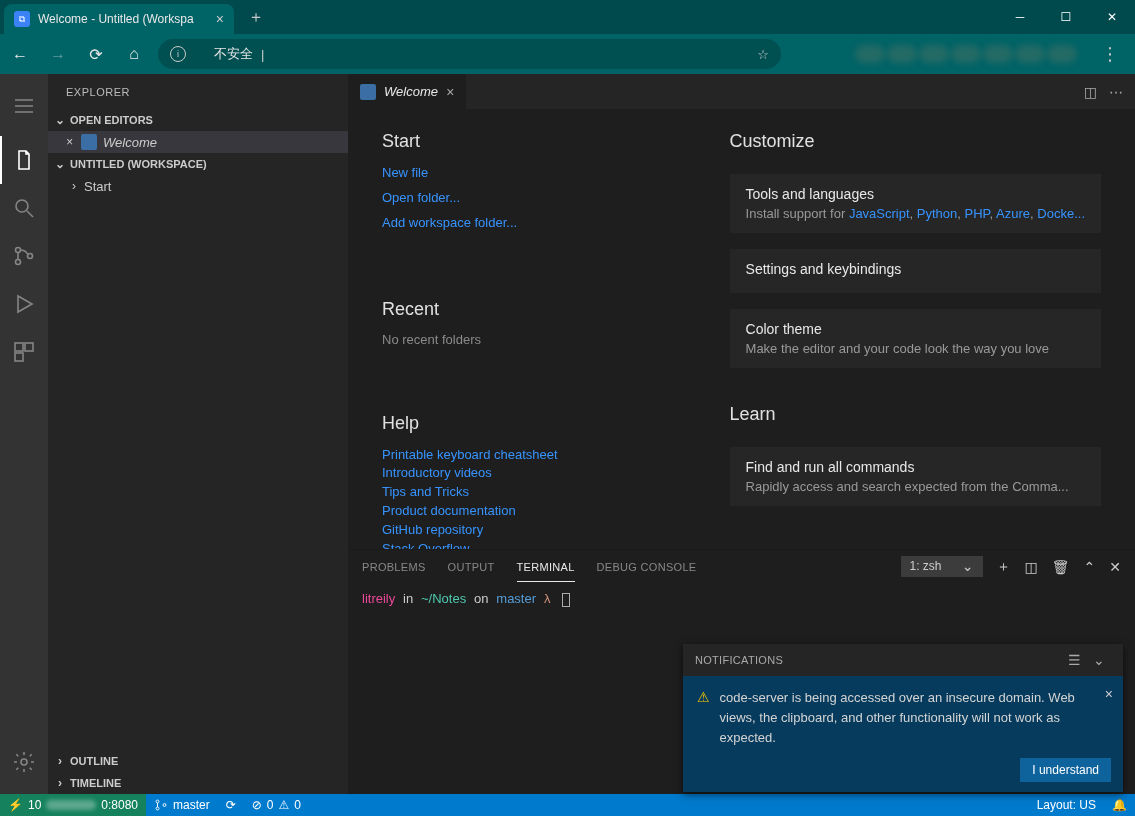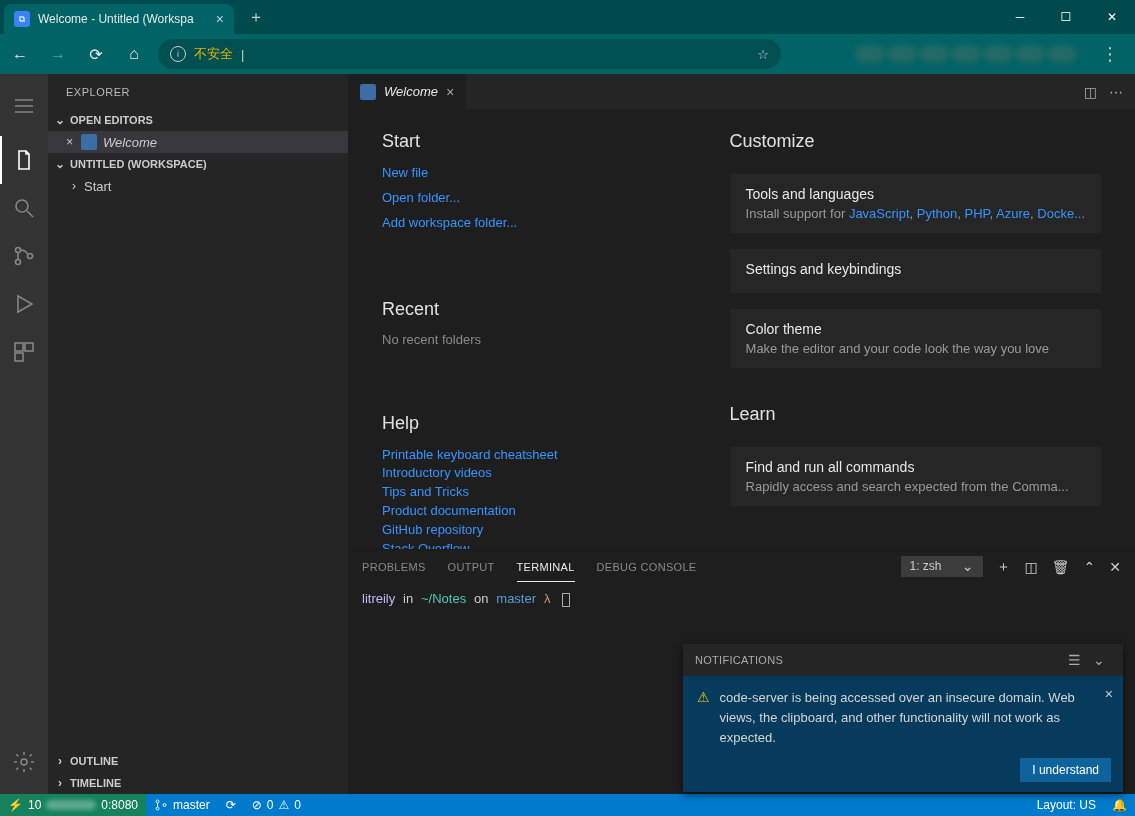--- a/index.html
+++ b/index.html
@@ -11,21 +11,21 @@
 .tab-title { color:#e8e8e8; font-size:12px; flex:1; white-space:nowrap; overflow:hidden; text-overflow:ellipsis; }
 .tab-close { color:#ccc; font-size:14px; cursor:pointer; }
 .new-tab { color:#ccc; font-size:16px; padding:0 14px; cursor:pointer; }
 .win-controls { margin-left:auto; display:flex; }
 .win-btn { width:46px; height:34px; display:flex; align-items:center; justify-content:center; color:#fff; font-size:12px; cursor:pointer; }
 .toolbar { height:40px; background:#006366; display:flex; align-items:center; padding:0 6px; gap:10px; }
 .nav-btn { width:28px; height:28px; display:flex; align-items:center; justify-content:center; color:#e8e8e8; font-size:16px; cursor:pointer; }
 .nav-btn.disabled { opacity:0.4; }
 .addr-bar { flex:1; height:30px; background:rgba(0,0,0,0.2); border-radius:15px; display:flex; align-items:center; padding:0 12px; gap:8px; color:#ccc; font-size:13px; }
 .info-icon { width:16px; height:16px; border:1px solid #ccc; border-radius:50%; display:flex; align-items:center; justify-content:center; font-size:9px; }
-.insecure { color:#eab308; }
+.insecure { color:#e5e5e5;margin-left:20px; }
 .addr-text { color:#eee; flex:1; }
 .star { margin-left:auto; color:#ccc; cursor:pointer; }
 .ext-area { width:290px; display:flex; align-items:center; justify-content:flex-end; gap:2px; padding-right:4px; }
 .ext-blur { width:30px; height:18px; background:rgba(100,120,100,0.35); border-radius:9px; filter:blur(3px); }
 .ext-menu { color:#ccc; font-size:18px; padding:0 10px; cursor:pointer; }
 
 .vscode { position:relative; height:742px; display:flex; flex-direction:column; }
 .vs-top { flex:1; display:flex; overflow:hidden; }
 .activity-bar { width:48px; background:#333333; display:flex; flex-direction:column; align-items:center; padding-top:8px; }
 .act-item { width:48px; height:48px; display:flex; align-items:center; justify-content:center; color:#858585; cursor:pointer; position:relative; }
@@ -70,21 +70,21 @@
 
 .panel { height:245px; border-top:1px solid #1a1a1a; background:#1e1e1e; display:flex; flex-direction:column; }
 .panel-tabs { height:33px; display:flex; align-items:center; padding:0 14px; gap:22px; font-size:11px; color:#888; }
 .pt { cursor:pointer; padding:8px 0; letter-spacing:0.3px; }
 .pt.active { color:#e8e8e8; border-bottom:1px solid #e8e8e8; }
 .panel-right { margin-left:auto; display:flex; align-items:center; gap:14px; color:#ccc; }
 .term-select { background:#3c3c3c; border:1px solid #3c3c3c; color:#ccc; font-size:12px; padding:2px 40px 2px 8px; height:21px; position:relative; }
 .term-select::after { content:"⌄"; position:absolute; right:8px; top:1px; font-size:14px; }
 .pbtn { cursor:pointer; font-size:14px; }
 .term-body { flex:1; padding:8px 14px; font-family:Consolas,monospace; font-size:13px; }
-.tp-user { color:#c4b5fd; }
+.tp-user { color:#ec4899; }
 .tp-in { color:#ccc; }
 .tp-path { color:#4ec9b0; }
 .tp-on { color:#ccc; }
 .tp-branch { color:#569cd6; }
 .tp-lambda { color:#ce9178; }
 .tp-cursor { display:inline-block; width:8px; height:14px; border:1px solid #aaa; vertical-align:middle; margin-left:4px; }
 
 .notifications { position:absolute; right:12px; bottom:24px; width:440px; background:#252526; box-shadow:0 2px 8px rgba(0,0,0,0.6); }
 .not-header { height:32px; display:flex; align-items:center; padding:0 12px; color:#aaa; font-size:11px; letter-spacing:0.3px; }
 .not-header .spacer { flex:1; }

